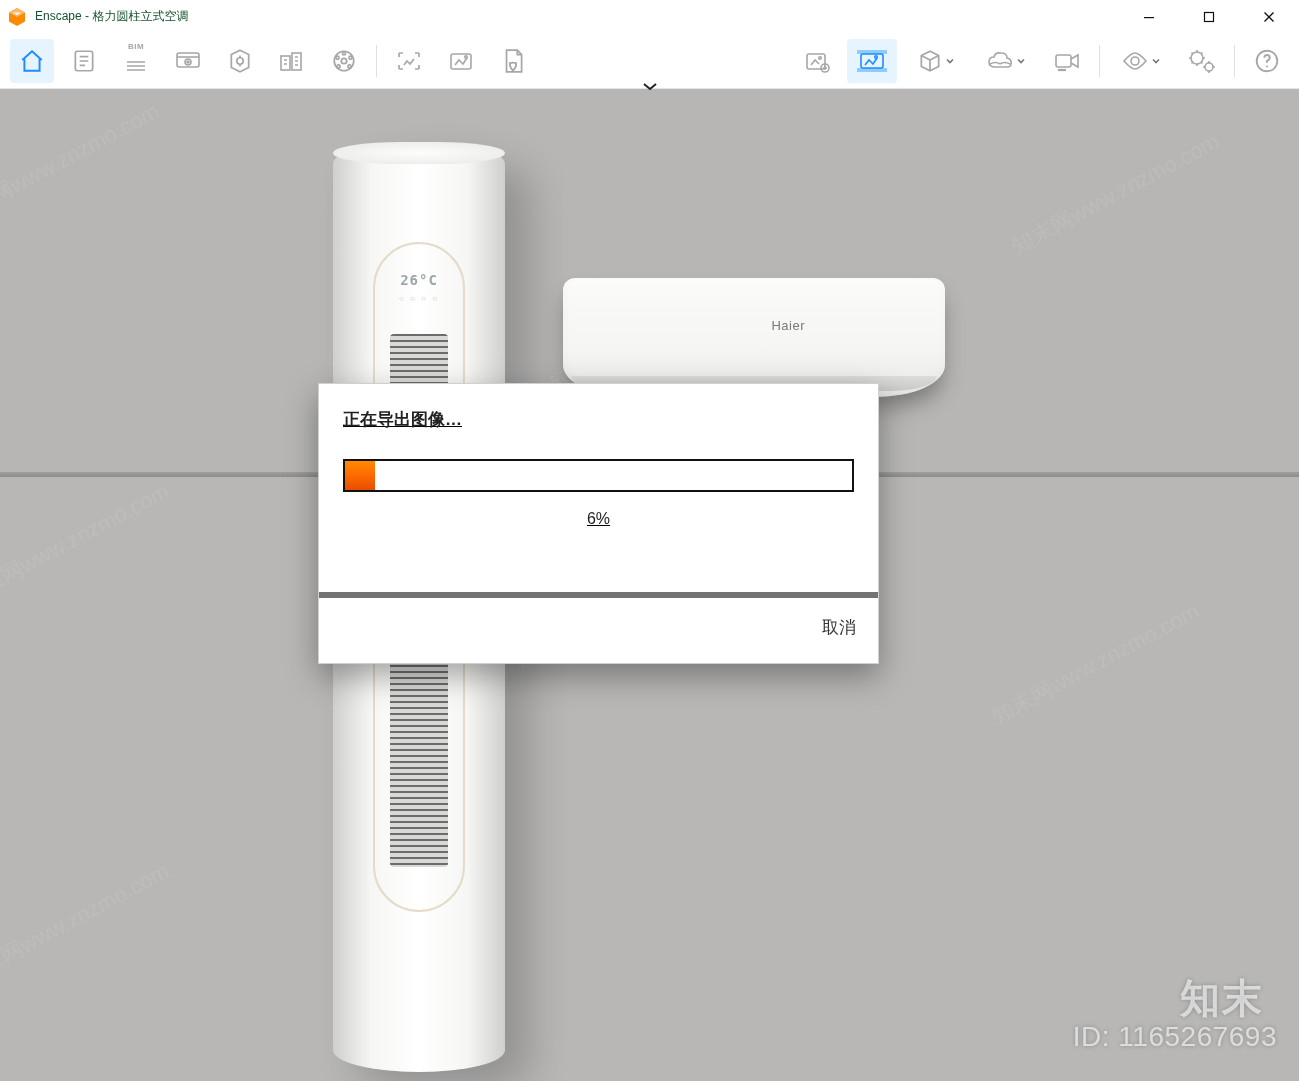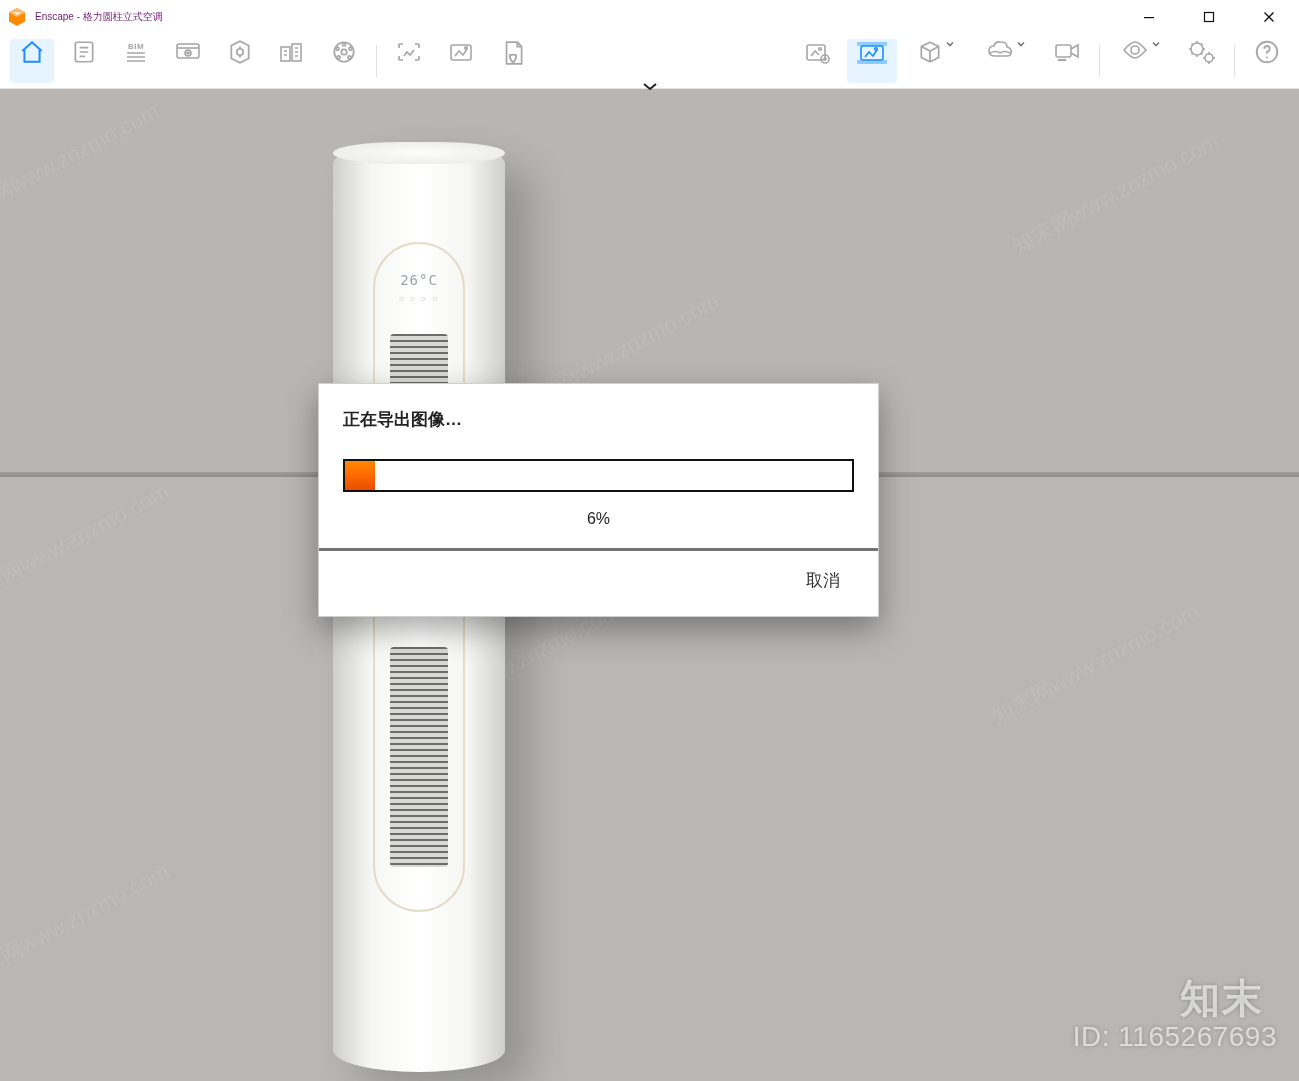--- a/index.html
+++ b/index.html
@@ -1,28 +1,28 @@
 <!DOCTYPE html>
 <html><head>
 <meta charset="utf-8">
 <style>
 * { box-sizing: border-box; margin: 0; padding: 0; }
 html, body { width: 1299px; height: 1081px; font-family: "Microsoft YaHei", "Segoe UI", sans-serif; overflow: hidden; background: #fff; }
 
 
 .titlebar { height: 33px; display: flex; align-items: center; padding: 0 0 0 6px; background: #fff; position: relative; }
 .titlebar .app-icon { width: 22px; height: 22px; display: flex; align-items: center; justify-content: center; margin-right: 7px; }
-.titlebar .title { font-size: 10px; color: #701a75; }
+.titlebar .title { font-size: 12px; color: #14532d; }
 .win-controls { position: absolute; right: 0; top: 0; height: 33px; display: flex; }
 .win-btn { width: 60px; height: 33px; display: flex; align-items: center; justify-content: center; cursor: pointer; }
 .win-btn svg { display: block; }
 
 
 .toolbar { height: 56px; background: #fff; display: flex; align-items: center; padding: 0 6px; border-bottom: 1px solid #e5e5e5; position: relative; }
-.tool { width: 44px; height: 44px; border-radius: 4px; display: flex; align-items: flex-start; justify-content: center; margin: 0 4px; color: #a7a7a7; cursor: pointer; position: relative; }
+.tool { width: 44px; height: 44px; border-radius: 4px; display: flex; align-items: center; justify-content: center; margin: 0 4px; color: #a7a7a7; cursor: pointer; position: relative; }
 .tool.active { background: #e6f4ff; color: #1e8cff; border-radius: 4px; }
 .tool.dropdown { width: 62px; }
 .chevron-dd { width: 10px; height: 10px; margin-left: 2px; display: flex; align-items: center; justify-content: center; }
 .sep { width: 1px; height: 32px; background: #e0e0e0; margin: 0 6px; }
 .toolbar-gap { flex: 1; }
 .toolbar-chevron-down {
   position: absolute; bottom: -8px; left: 50%; transform: translateX(-50%);
   font-size: 13px; color: #444; z-index: 5; cursor: pointer;
 }
 .bim-label { position: absolute; top: 3px; font-size: 8px; font-weight: bold; color: #a7a7a7; letter-spacing: 0.5px; }
@@ -38,21 +38,21 @@
   position: absolute; left: 333px; top: 53px; width: 172px; height: 930px;
   background: linear-gradient(90deg, #cfcfcd 0%, #f6f6f4 22%, #ffffff 50%, #f6f6f4 78%, #cfcfcd 100%);
   border-radius: 86px / 22px;
   box-shadow: 25px 20px 40px rgba(0,0,0,0.20);
 }
 .tower::after { content: ""; position: absolute; left: 0; right: 0; top: 0; height: 22px; border-radius: 86px / 14px; background: radial-gradient(ellipse at 50% 50%, #fdfdfd 0%, #eeeeec 70%, #d9d9d7 100%); }
 .tower .pill {
   position: absolute; left: 50%; transform: translateX(-50%); top: 100px; width: 92px; height: 670px;
   border: 2px solid #e4dcc8; border-radius: 46px;
 }
-.tower .display { position: absolute; left: 50%; transform: translateX(-50%); top: 130px; width: 64px; text-align: center; }
+.tower .display { position: absolute; left: 50%; transform: translateX(-50%); top: 130px; width: 64px; text-align: center; font-weight: bold; }
 .tower .display .temp { font-size: 14px; color: #9aa6aa; letter-spacing: 1px; font-family: "Consolas", monospace; }
 .tower .display .dots { font-size: 8px; color: #b8c0c2; letter-spacing: 2px; margin-top: 6px; }
 .tower .vent { position: absolute; left: 50%; transform: translateX(-50%); width: 58px; background: repeating-linear-gradient(180deg, #6c6c6a 0 2px, #d9d9d7 2px 6px); border-radius: 4px; }
 .tower .vent.v1 { top: 192px; height: 105px; }
 .tower .vent.v2 { top: 505px; height: 220px; }
 
 
 .wall-ac {
   position: absolute; left: 563px; top: 189px; width: 382px; height: 119px;
   background: linear-gradient(180deg, #fbfbfa 0%, #f5f5f3 60%, #e8e8e6 100%);
@@ -61,26 +61,26 @@
 }
 .wall-ac .louver { position: absolute; left: 8px; right: 8px; bottom: 6px; height: 15px; border-radius: 0 0 60px 60px / 0 0 20px 20px; background: linear-gradient(180deg, #dcdcda, #c9c9c7); }
 .wall-ac .brand { position: absolute; top: 40px; right: 140px; font-size: 13px; color: #7a7a78; letter-spacing: 0.5px; }
 
 
 .dialog {
   position: absolute; left: 318px; top: 383px; width: 561px; background: #fff;
   border: 1px solid #d0d0d0; box-shadow: 0 12px 30px rgba(0,0,0,0.35);
   z-index: 100;
 }
-.dialog .dlg-body { padding: 24px 24px 20px 24px; }
+.dialog .dlg-body { padding: 24px 24px 20px 24px; text-decoration: underline; }
 .dialog .dlg-title { font-size: 17px; font-weight: bold; color: #222; margin-bottom: 28px; }
 .progress-bar { height: 33px; border: 2px solid #111; background: #fff; position: relative; }
 .progress-fill { height: 100%; width: 6%; background: linear-gradient(180deg, #ff8a00 0%, #ff6a00 50%, #e84d00 100%); }
 .progress-pct { text-align: center; font-size: 16px; color: #222; margin-top: 18px; }
-.dialog .dlg-footer { border-top: 3px solid #737373; padding: 14px 32px 20px 24px; text-align: right; }
+.dialog .dlg-footer { border-top: 6px solid #737373; padding: 14px 16px 20px 24px; text-align: right; margin-top: 44px; }
 .dialog .cancel-btn { display: inline-block; font-size: 17px; color: #333; background: transparent; border: none; cursor: pointer; padding: 4px 6px; }
 
 
 .wm-logo { position: absolute; right: 35px; bottom: 55px; color: rgba(255,255,255,0.62); font-size: 40px; font-weight: 600; letter-spacing: 2px; text-shadow: 0 0 4px rgba(0,0,0,0.25); }
 .wm-id { position: absolute; right: 22px; bottom: 28px; color: rgba(255,255,255,0.62); font-size: 28px; font-weight: 500; letter-spacing: 0.5px; text-shadow: 0 0 4px rgba(0,0,0,0.25); }
 .wm-diag { position: absolute; color: rgba(255,255,255,0.085); font-size: 22px; font-weight: 400; transform: rotate(-28deg); white-space: nowrap; pointer-events: none; }
 </style>
 </head>
 <body>
 
@@ -287,20 +287,24 @@
   <div class="scene-shelf"></div>
 
   <div class="wm-diag" style="left:-60px; top:60px">知末网www.znzmo.com</div>
   <div class="wm-diag" style="left:500px; top:250px">知末网www.znzmo.com</div>
   <div class="wm-diag" style="left:1000px; top:90px">知末网www.znzmo.com</div>
   <div class="wm-diag" style="left:-50px; top:440px">知末网www.znzmo.com</div>
   <div class="wm-diag" style="left:400px; top:560px">知末网www.znzmo.com</div>
   <div class="wm-diag" style="left:980px; top:560px">知末网www.znzmo.com</div>
   <div class="wm-diag" style="left:-50px; top:820px">知末网www.znzmo.com</div>
 
+  <div class="wall-ac">
+    <span class="brand">Haier</span>
+    <div class="louver"></div>
+  </div>
 
   <div class="tower">
     <div class="pill"></div>
     <div class="display">
       <div class="temp">26°C</div>
       <div class="dots">○ ○ ○ ○</div>
     </div>
     <div class="vent v1"></div>
     <div class="vent v2"></div>
   </div>

